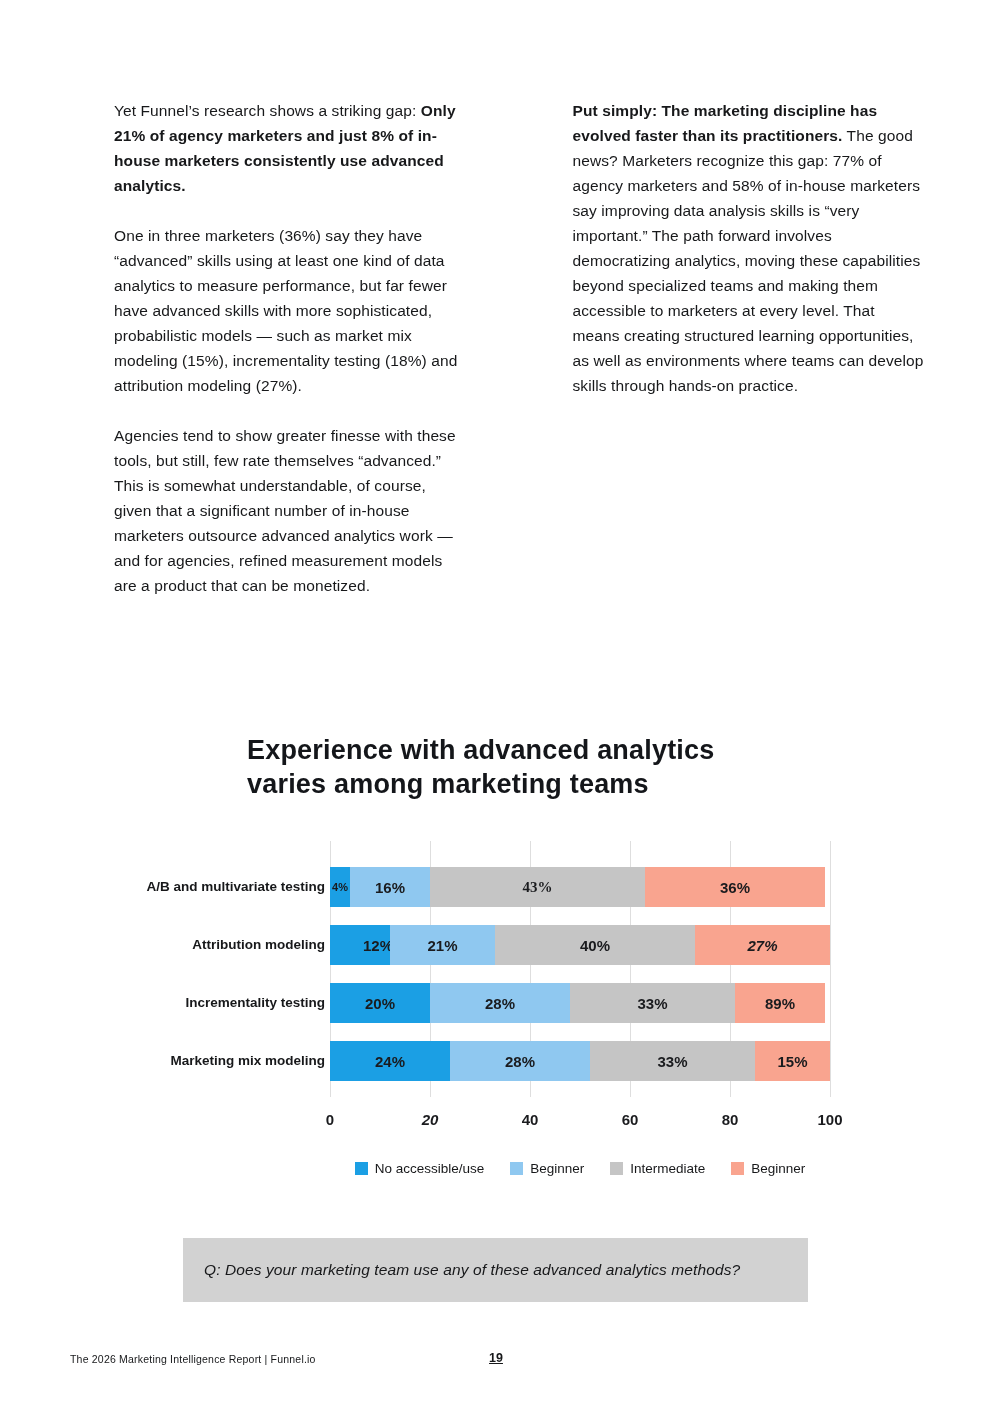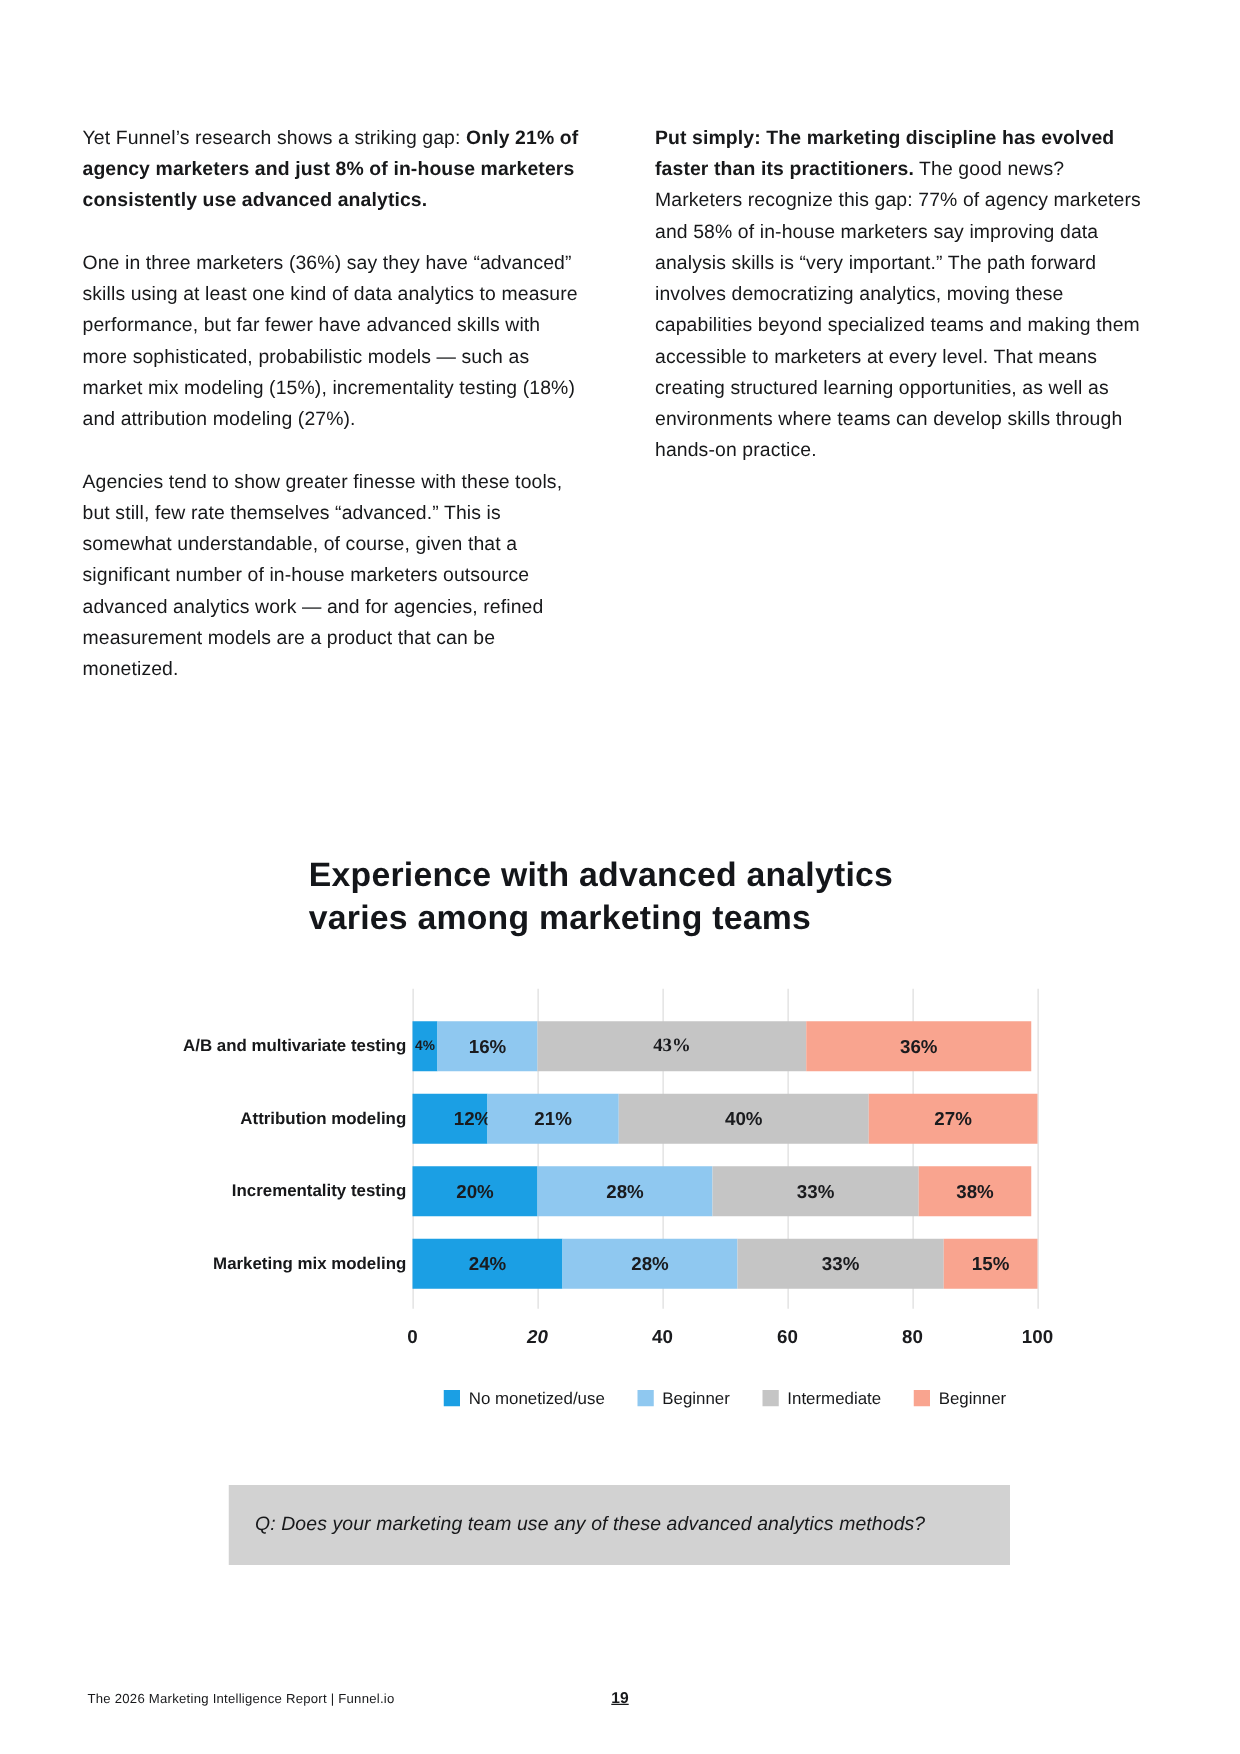--- a/index.html
+++ b/index.html
@@ -20,20 +20,21 @@
   .columns {
     display:flex;
     gap:57px;
     padding:98px 66px 0 66px;
   }
   .col {
     width:401px;
     font-size:15.5px;
     line-height:25px;
     letter-spacing:0.1px;
+    margin-left:48px;
   }
   .col p { margin-bottom:25px; }
   .col strong { font-weight:bold; }
 
   .chart-title {
     margin:110px 0 0 247px;
     font-size:27px;
     line-height:34px;
     font-weight:bold;
     color:#14161a;
@@ -232,39 +233,39 @@
             <div class="row-track">
               <div class="segment" style="width: 12%; background: rgb(27, 159, 228); padding-left: 36px;">
                 <span class="seg-label">12%</span>
               </div>
               <div class="segment" style="width: 21%; background: rgb(143, 200, 240);">
                 <span class="seg-label">21%</span>
               </div>
               <div class="segment" style="width: 40%; background: rgb(197, 197, 197);">
                 <span class="seg-label">40%</span>
               </div>
-              <div class="segment" style="width: 27%; background: rgb(249, 164, 143);">
+              <div class="segment" style="width: 27%; background: rgb(249, 164, 143); font-style: italic;">
                 <span class="seg-label">27%</span>
               </div>
             </div>
           </div>
           <div class="chart-row">
             <div class="row-label">Incrementality testing</div>
             <div class="row-track">
               <div class="segment" style="width: 20%; background: rgb(27, 159, 228);">
                 <span class="seg-label">20%</span>
               </div>
               <div class="segment" style="width: 28%; background: rgb(143, 200, 240);">
                 <span class="seg-label">28%</span>
               </div>
               <div class="segment" style="width: 33%; background: rgb(197, 197, 197);">
                 <span class="seg-label">33%</span>
               </div>
               <div class="segment" style="width: 18%; background: rgb(249, 164, 143);">
-                <span class="seg-label">38%</span>
+                <span class="seg-label">89%</span>
               </div>
             </div>
           </div>
           <div class="chart-row">
             <div class="row-label">Marketing mix modeling</div>
             <div class="row-track">
               <div class="segment" style="width: 24%; background: rgb(27, 159, 228);">
                 <span class="seg-label">24%</span>
               </div>
               <div class="segment" style="width: 28%; background: rgb(143, 200, 240);">
@@ -284,21 +285,21 @@
         <span class="x-tick" style="left: 0%;">0</span>
         <span class="x-tick" style="left: 20%; font-style: italic;">20</span>
         <span class="x-tick" style="left: 40%;">40</span>
         <span class="x-tick" style="left: 60%;">60</span>
         <span class="x-tick" style="left: 80%;">80</span>
         <span class="x-tick" style="left: 100%;">100</span>
       </div>
     <div class="legend" id="legend">
         <div class="legend-item">
           <span class="legend-swatch" style="background: rgb(27, 159, 228);"></span>
-          <span class="legend-label">No monetized/use</span>
+          <span class="legend-label">No accessible/use</span>
         </div>
         <div class="legend-item">
           <span class="legend-swatch" style="background: rgb(143, 200, 240);"></span>
           <span class="legend-label">Beginner</span>
         </div>
         <div class="legend-item">
           <span class="legend-swatch" style="background: rgb(197, 197, 197);"></span>
           <span class="legend-label">Intermediate</span>
         </div>
         <div class="legend-item">

